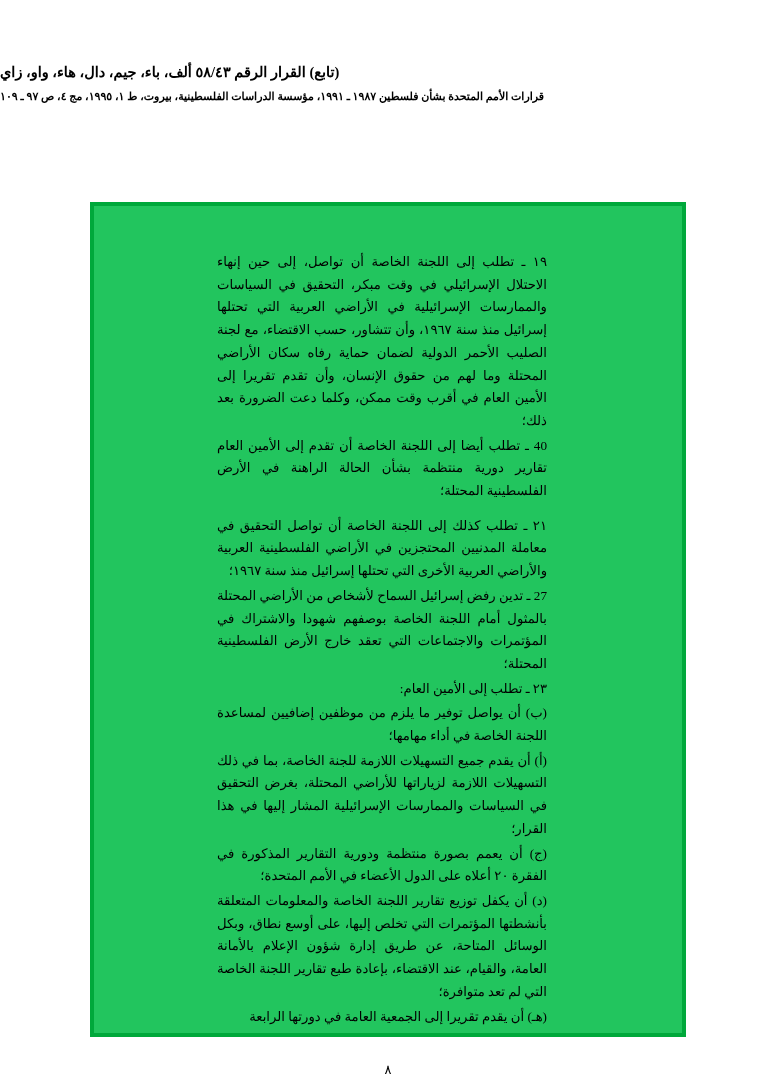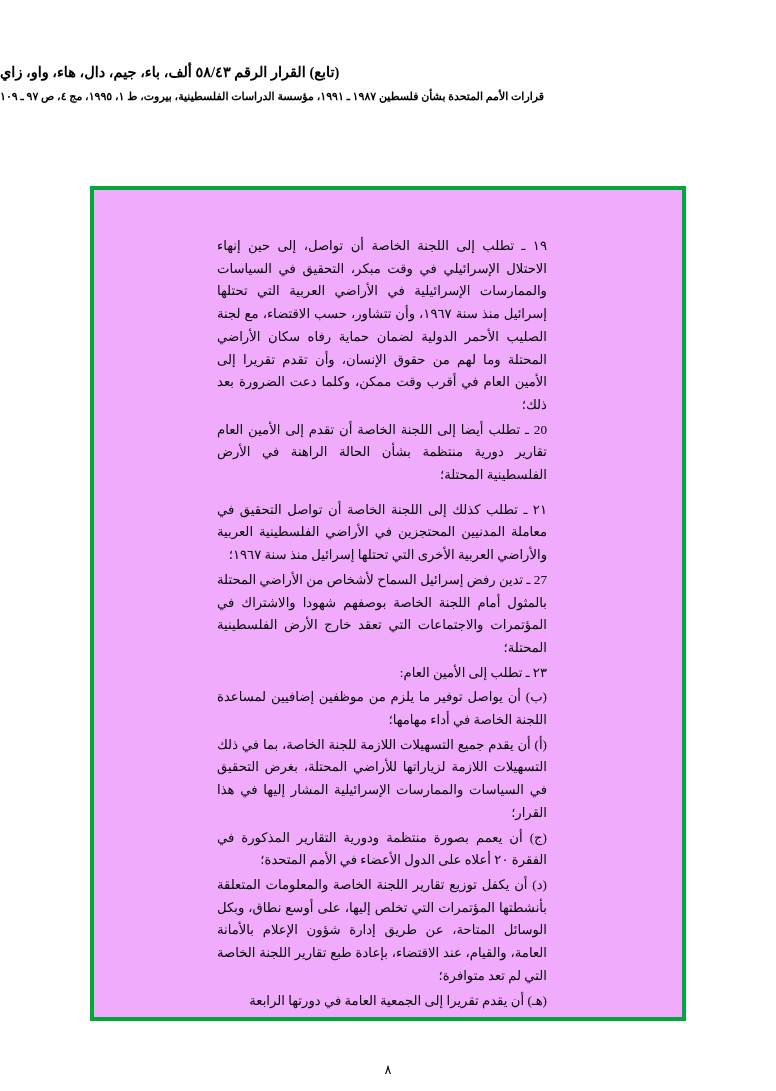--- a/index.html
+++ b/index.html
@@ -36,26 +36,26 @@
   .header-sub {
     font-size: 11px;
     font-weight: bold;
     margin-top: 7px;
     line-height: 1.4;
     direction: rtl;
   }
   .frame {
     position: absolute;
     left: 90px;
-    top: 124px;
+    top: 140px;
     width: 596px;
     height: 835px;
     border: 4px solid #00a83b;
     box-sizing: border-box;
-    background: #f0abfc;
+    background: #22c55e;
   }
   .content {
     position: absolute;
     right: 135px;
     top: 45px;
     width: 330px;
     text-align: justify;
     text-justify: inter-word;
     direction: rtl;
     font-size: 13.2px;
@@ -84,21 +84,21 @@
 <div class="page">
 
   <div class="header">
     <div class="header-title">(تابع) القرار الرقم ٥٨/٤٣ ألف، باء، جيم، دال، هاء، واو، زاي</div>
     <div class="header-sub">قرارات الأمم المتحدة بشأن فلسطين ١٩٨٧ ـ ١٩٩١، مؤسسة الدراسات الفلسطينية، بيروت، ط ١، ١٩٩٥، مج ٤، ص ٩٧ ـ ١٠٩</div>
   </div>
 
   <div class="frame">
     <div class="content">
       <p class="para">١٩ ـ تطلب إلى اللجنة الخاصة أن تواصل، إلى حين إنهاء الاحتلال الإسرائيلي في وقت مبكر، التحقيق في السياسات والممارسات الإسرائيلية في الأراضي العربية التي تحتلها إسرائيل منذ سنة ١٩٦٧، وأن تتشاور، حسب الاقتضاء، مع لجنة الصليب الأحمر الدولية لضمان حماية رفاه سكان الأراضي المحتلة وما لهم من حقوق الإنسان، وأن تقدم تقريرا إلى الأمين العام في أقرب وقت ممكن، وكلما دعت الضرورة بعد ذلك؛</p>
-      <p class="para">20 ـ تطلب أيضا إلى اللجنة الخاصة أن تقدم إلى الأمين العام تقارير دورية منتظمة بشأن الحالة الراهنة في الأرض الفلسطينية المحتلة؛</p>
+      <p class="para">40 ـ تطلب أيضا إلى اللجنة الخاصة أن تقدم إلى الأمين العام تقارير دورية منتظمة بشأن الحالة الراهنة في الأرض الفلسطينية المحتلة؛</p>
       <p class="para spaced">٢١ ـ تطلب كذلك إلى اللجنة الخاصة أن تواصل التحقيق في معاملة المدنيين المحتجزين في الأراضي الفلسطينية العربية والأراضي العربية الأخرى التي تحتلها إسرائيل منذ سنة ١٩٦٧؛</p>
       <p class="para">27 ـ تدين رفض إسرائيل السماح لأشخاص من الأراضي المحتلة بالمثول أمام اللجنة الخاصة بوصفهم شهودا والاشتراك في المؤتمرات والاجتماعات التي تعقد خارج الأرض الفلسطينية المحتلة؛</p>
       <p class="para">٢٣ ـ تطلب إلى الأمين العام:</p>
       <p class="para">(ب) أن يواصل توفير ما يلزم من موظفين إضافيين لمساعدة اللجنة الخاصة في أداء مهامها؛</p>
       <p class="para">(أ) أن يقدم جميع التسهيلات اللازمة للجنة الخاصة، بما في ذلك التسهيلات اللازمة لزياراتها للأراضي المحتلة، بغرض التحقيق في السياسات والممارسات الإسرائيلية المشار إليها في هذا القرار؛</p>
       <p class="para">(ج) أن يعمم بصورة منتظمة ودورية التقارير المذكورة في الفقرة ٢٠ أعلاه على الدول الأعضاء في الأمم المتحدة؛</p>
       <p class="para">(د) أن يكفل توزيع تقارير اللجنة الخاصة والمعلومات المتعلقة بأنشطتها المؤتمرات التي تخلص إليها، على أوسع نطاق، وبكل الوسائل المتاحة، عن طريق إدارة شؤون الإعلام بالأمانة العامة، والقيام، عند الاقتضاء، بإعادة طبع تقارير اللجنة الخاصة التي لم تعد متوافرة؛</p>
       <p class="para">(هـ) أن يقدم تقريرا إلى الجمعية العامة في دورتها الرابعة</p>
     </div>
   </div>

